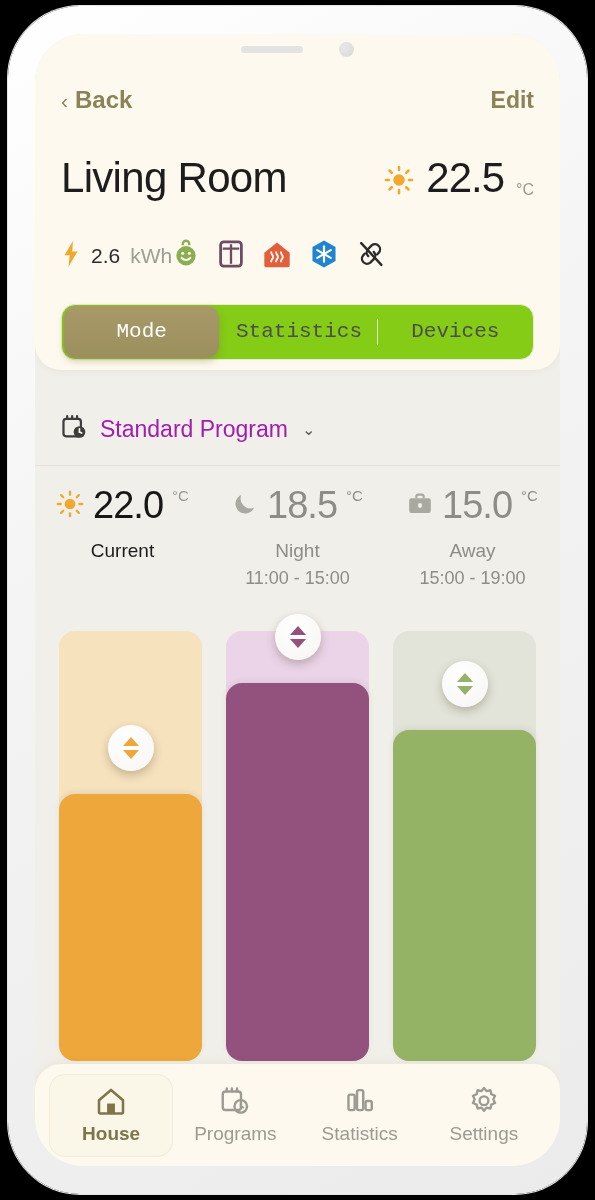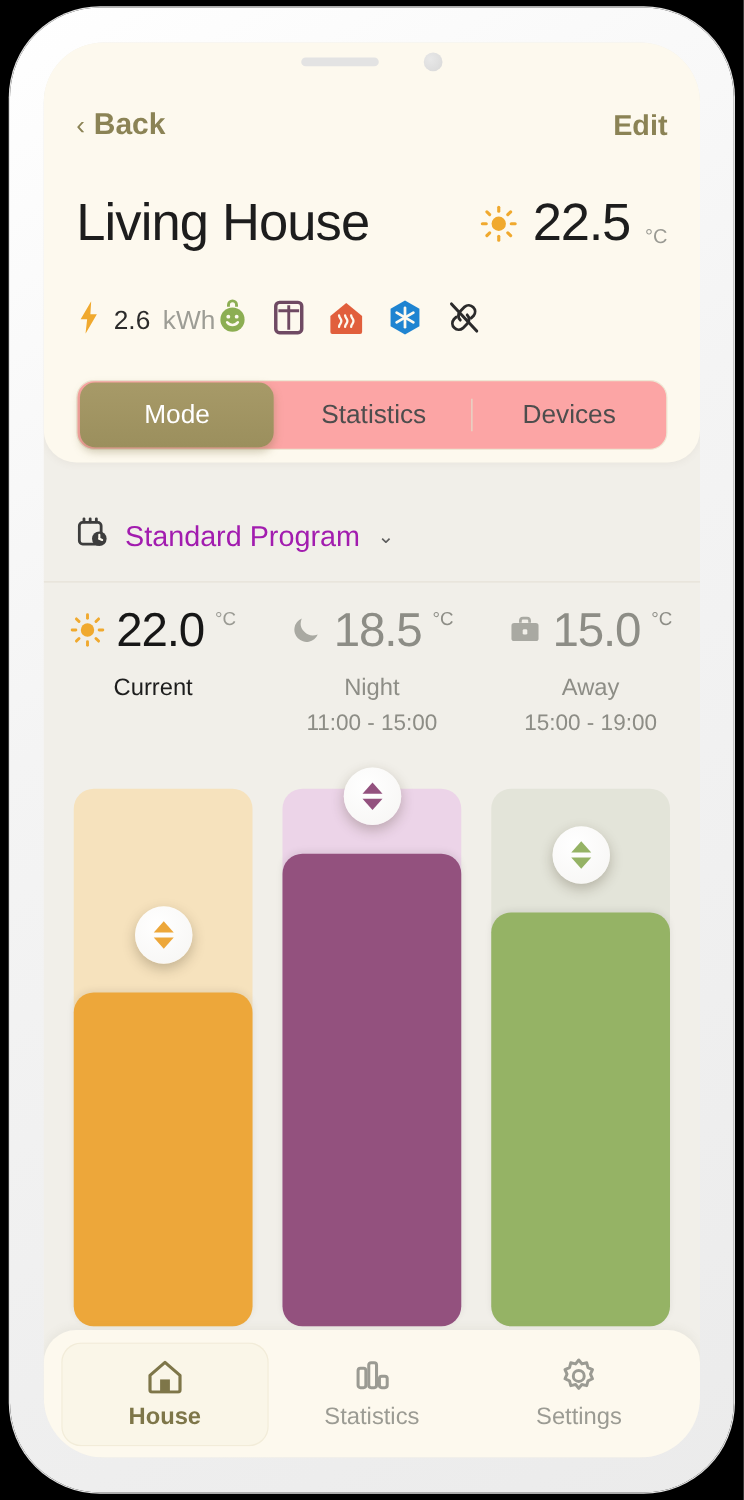--- a/index.html
+++ b/index.html
@@ -65,22 +65,22 @@
     display:flex; align-items:center; 
   }
   .energy{ display:flex; align-items:center; gap:10px; }
   .energy-val{ font-size:21px; color:#2b2b2b; }
   .energy-unit{ font-size:21px; color:#9d9d95; }
   .status-icons{ display:flex; align-items:center; gap:18px; }
 
   
   .tabs{
     position:absolute; left:26px; right:26px; top:270px; height:56px;
-    background:#fca5a5; border:1px solid #eee7d4; border-radius:14px;
-    display:flex; align-items:center;
+    background:#84cc16; border:1px solid #eee7d4; border-radius:14px;
+    display:flex; align-items:center;font-family:Liberation Mono, monospace;
   }
   .tab{ flex:1; text-align:center; font-size:21px; color:#4d4d4d; cursor:pointer;
         line-height:56px; position:relative; }
   .tab.active{
     background:linear-gradient(180deg,#a79a68,#9b8f5d);
     color:#fff; border-radius:12px; height:52px; line-height:52px;
     margin:0 2px; box-shadow:0 3px 7px rgba(120,110,60,.35);
   }
   .tab-sep{ width:1px; height:26px; background:#e2dcc9; }
 
@@ -171,21 +171,21 @@
 
       <div class="topbar">
         <div class="back-btn">
           <span class="back-chev">‹</span>
           <span>Back</span>
         </div>
         <div class="edit-btn">Edit</div>
       </div>
 
       <div class="title-row">
-        <div class="room-title">Living House</div>
+        <div class="room-title">Living Room</div>
         <div class="temp-block">
           <span style="margin-top:6px">
             <svg width="30" height="30" viewBox="0 0 24 24">
               <circle cx="12" cy="12" r="4.6" fill="#f0a92e"></circle>
               <g stroke="#f0a92e" stroke-width="2" stroke-linecap="round">
                 <line x1="12" y1="1.5" x2="12" y2="4"></line>
                   <line x1="12" y1="20" x2="12" y2="22.5"></line>
                 <line x1="1.5" y1="12" x2="4" y2="12"></line>
                   <line x1="20" y1="12" x2="22.5" y2="12"></line>
                 <line x1="4.4" y1="4.4" x2="6.2" y2="6.2"></line>
@@ -380,20 +380,38 @@
         <span class="nav-ico">
           <svg width="30" height="28" viewBox="0 0 26 24">
             <path d="M13 2.4 23.4 11.4v10.2a1.3 1.3 0 0 1-1.3 1.3H3.9a1.3 1.3 0 0 1-1.3-1.3V11.4z" fill="none" stroke="#7e7649" stroke-width="2.2" stroke-linejoin="round"></path>
             <rect x="9.6" y="14.2" width="6.8" height="8.7" fill="#7e7649"></rect>
           </svg>
         </span>
         <span>House</span>
       </div>
       <div class="nav-item">
         <span class="nav-ico">
+          <svg width="30" height="30" viewBox="0 0 24 24">
+            <rect x="2.2" y="4.4" width="14.6" height="14.8" rx="2.3" fill="none" stroke="#9b9b93" stroke-width="1.9"></rect>
+            <g stroke="#9b9b93" stroke-width="1.9" stroke-linecap="round">
+              <line x1="5.4" y1="2" x2="5.4" y2="4.1"></line>
+                <line x1="9.5" y1="2" x2="9.5" y2="4.1"></line>
+                <line x1="13.6" y1="2" x2="13.6" y2="4.1"></line>
+            </g>
+            <circle cx="16.6" cy="16.3" r="5" fill="none" stroke="#9b9b93" stroke-width="1.9"></circle>
+            <g stroke="#9b9b93" stroke-width="1.6" stroke-linecap="round">
+              <line x1="16.6" y1="13.6" x2="16.6" y2="16.3"></line>
+                <line x1="16.6" y1="16.3" x2="18.5" y2="17.2"></line>
+            </g>
+          </svg>
+        </span>
+        <span>Programs</span>
+      </div>
+      <div class="nav-item">
+        <span class="nav-ico">
           <svg width="30" height="28" viewBox="0 0 26 24">
             <g fill="none" stroke="#9b9b93" stroke-width="2.1" stroke-linejoin="round">
               <rect x="3" y="6.5" width="5.4" height="13.4" rx="1.6"></rect>
               <rect x="10.4" y="2.6" width="5.4" height="17.3" rx="1.6"></rect>
               <rect x="17.8" y="12" width="5.4" height="7.9" rx="1.6"></rect>
             </g>
           </svg>
         </span>
         <span>Statistics</span>
       </div>

